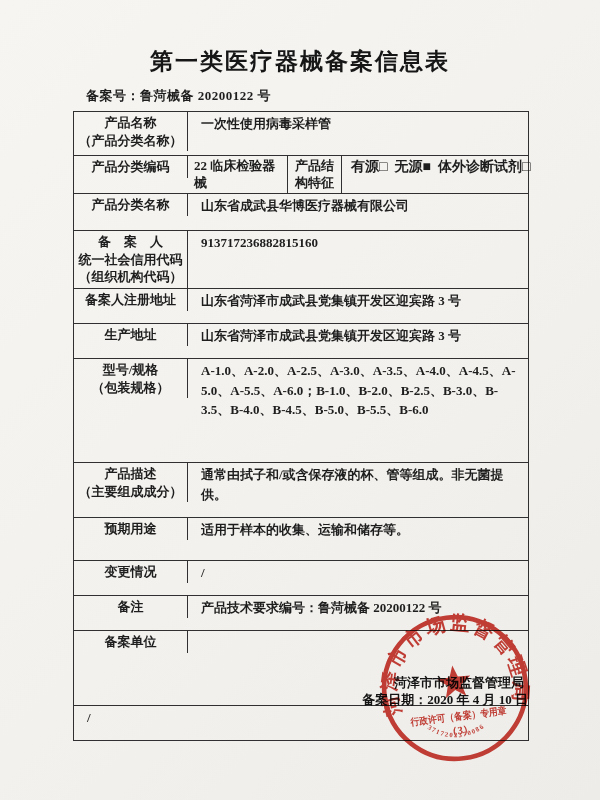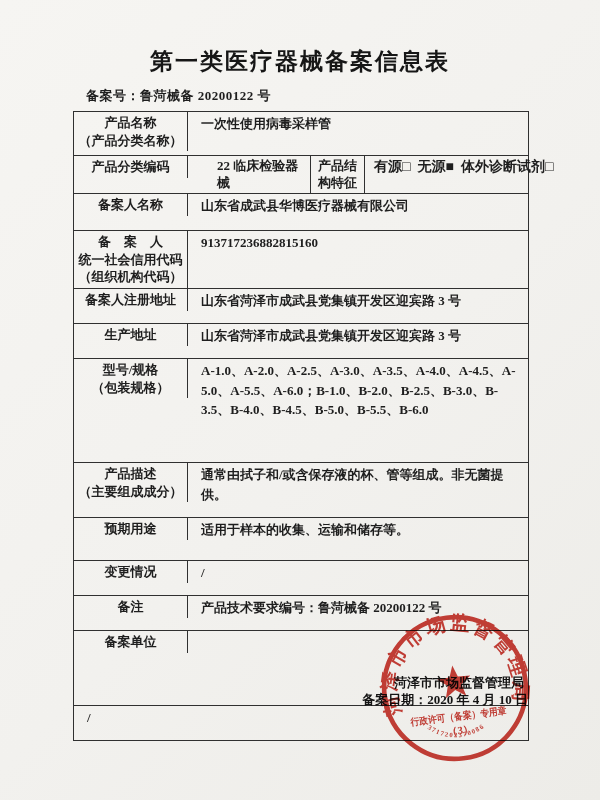--- a/index.html
+++ b/index.html
@@ -49,21 +49,21 @@
     flex:0 0 114px; border-right:1px solid #303030;
     display:flex; align-items:center; justify-content:center;
     text-align:center; padding:2px 3px;
     white-space:pre-line; line-height:1.35;
   }
   .val {
     flex:1; display:flex; align-items:center;
     padding:2px 8px 2px 13px; line-height:1.5;
   }
   .sub-code { flex:0 0 100px; border-right:1px solid #303030;
-    display:flex; align-items:center; padding:2px 6px; line-height:1.3;margin-left:23px; }
+    display:flex; align-items:center; padding:2px 6px; line-height:1.3; }
   .sub-feat { flex:0 0 54px; border-right:1px solid #303030;
     display:flex; align-items:center; justify-content:center; text-align:center;
     padding:2px 4px; line-height:1.3; }
   .sub-opts { flex:1; display:flex; align-items:center; padding:2px 4px 2px 9px;
     font-size:14px; }
   .sub-opts span { margin-right:7px; white-space:nowrap; }
   .filing-text {
     position:absolute; top:674px; left:330px; width:198px;
     text-align:right; font-size:13px; font-weight:700; line-height:17px;
     color:#141414;
@@ -97,21 +97,21 @@
       <div class="sub-code">22 临床检验器械</div>
       <div class="sub-feat">产品结构特征</div>
       <div class="sub-opts">
         <span>有源□</span>
         <span>无源■</span>
         <span>体外诊断试剂□</span>
       </div>
     </div>
 
     <div class="t-row">
-      <div class="lbl">备案人名称</div>
+      <div class="lbl">产品分类名称</div>
       <div class="val">山东省成武县华博医疗器械有限公司</div>
     </div>
 
     <div class="t-row">
       <div class="lbl">备　案　人
 统一社会信用代码
 （组织机构代码）</div>
       <div class="val">913717236882815160</div>
     </div>
 

